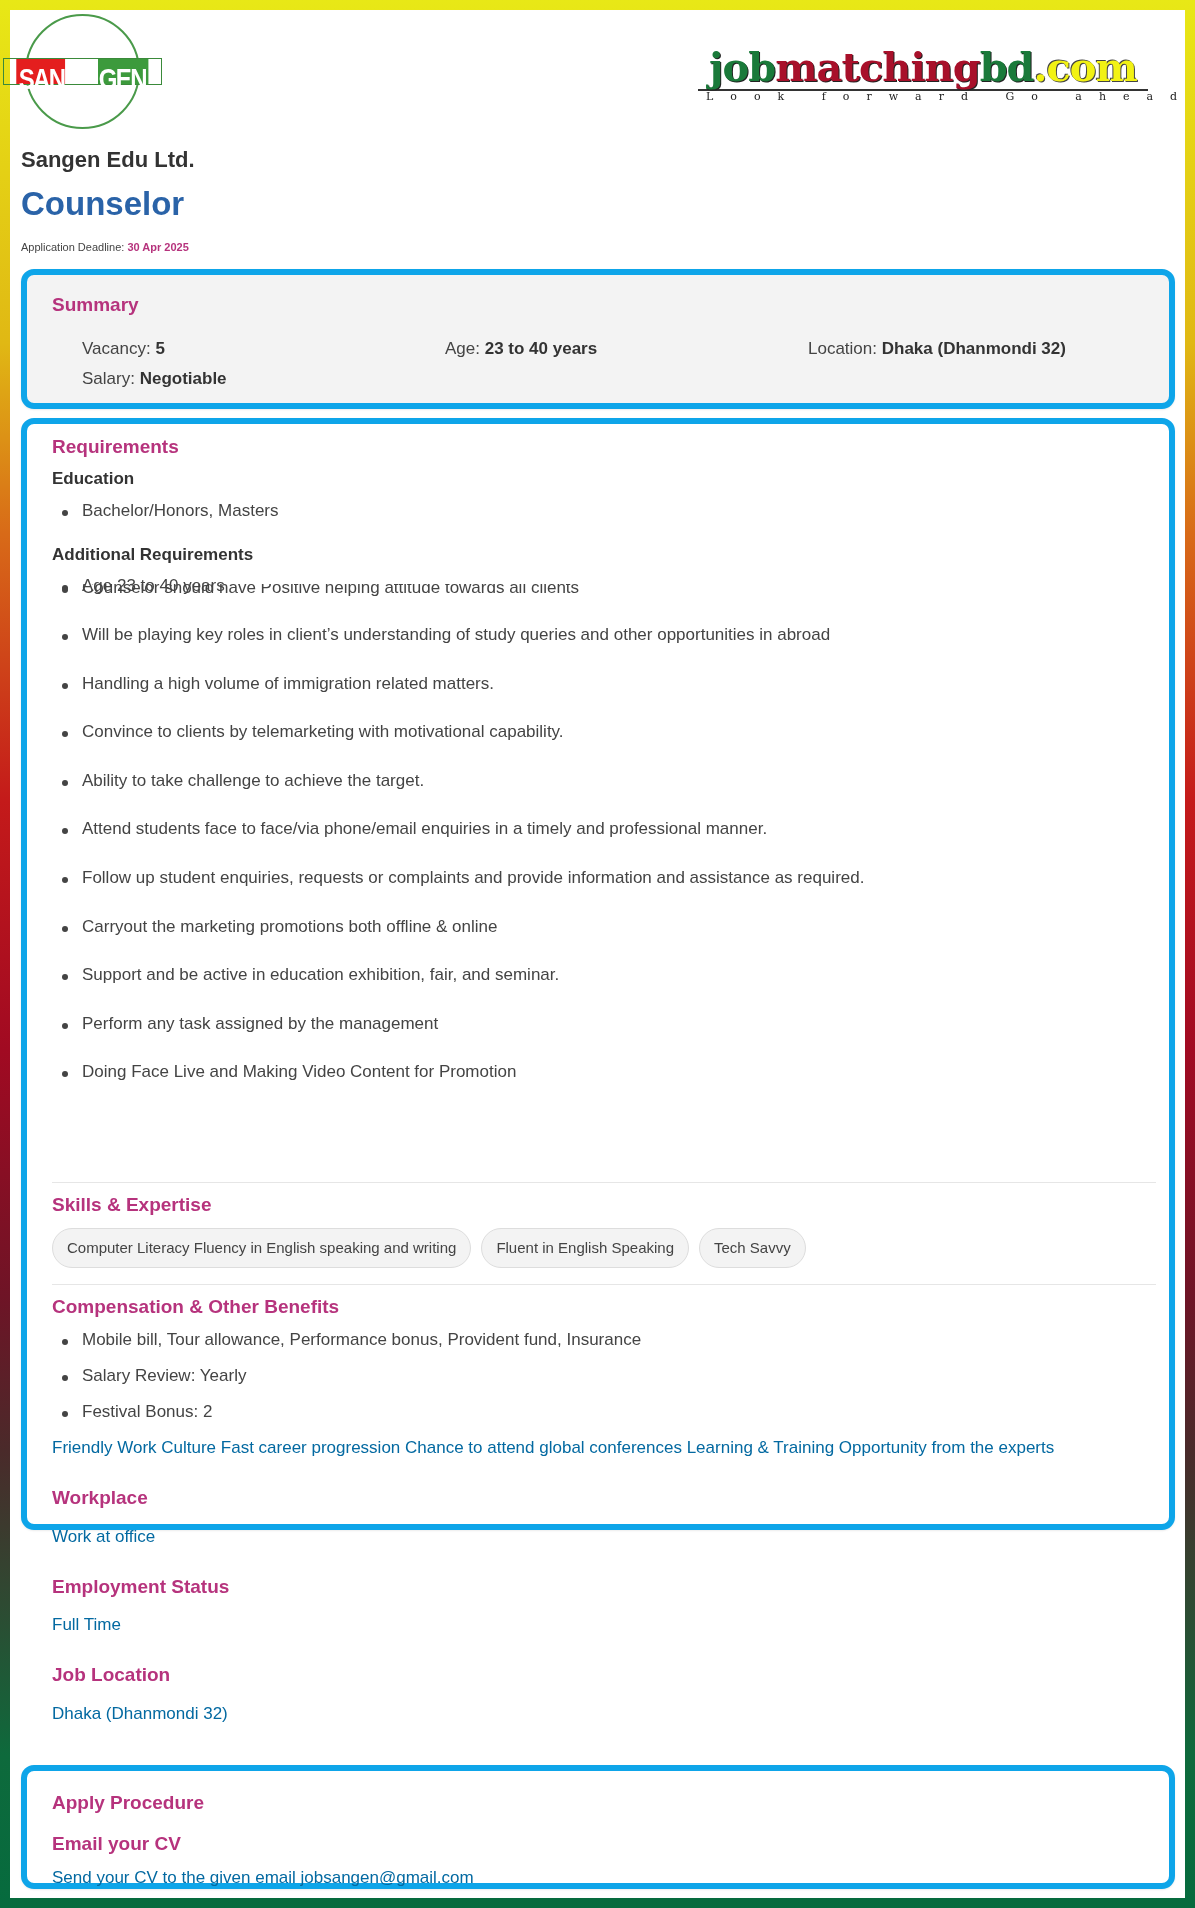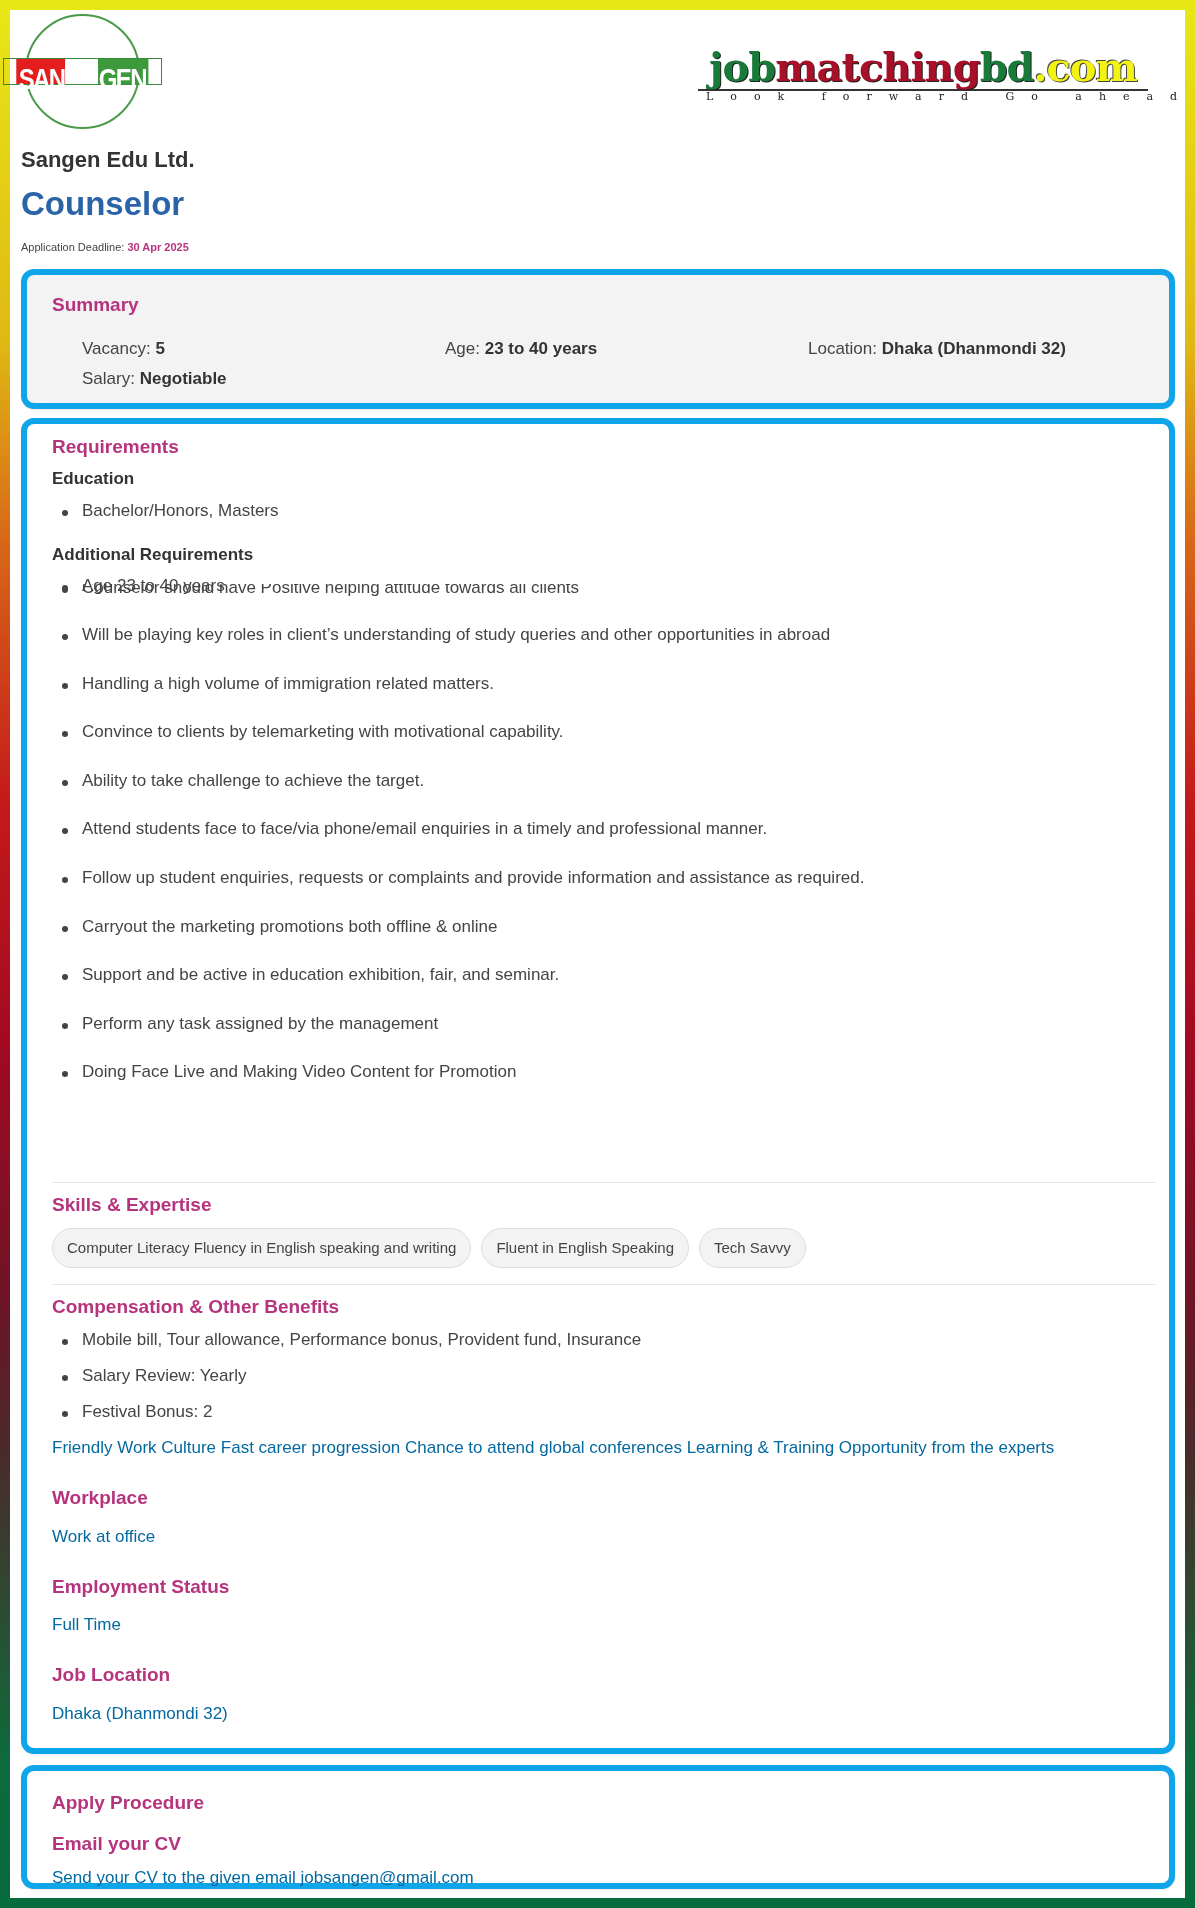--- a/index.html
+++ b/index.html
@@ -79,21 +79,21 @@
   <div class="card gray" style="top:259px;height:140px;">
     <div class="sec-title abs" style="left:25px;top:19px;">Summary</div>
     <div class="summary-grid">
       <div class="cell" style="left:0;top:0;"><span>Vacancy:</span> <b>5</b></div>
       <div class="cell" style="left:363px;top:0;"><span>Age:</span> <b>23 to 40 years</b></div>
       <div class="cell" style="left:726px;top:0;"><span>Location:</span> <b>Dhaka (Dhanmondi 32)</b></div>
       <div class="cell" style="left:0;top:30px;"><span>Salary:</span> <b>Negotiable</b></div>
     </div>
   </div>
 
-  <div class="card" style="top:408px;height:1336px;">
+  <div class="card" style="top:408px;height:1112px;">
     <div class="sec-title abs" style="left:25px;top:12px;">Requirements</div>
     <div class="sub-title abs" style="left:25px;top:45px;">Education</div>
     <ul class="blist abs" style="left:25px;top:77px;">
       <li>Bachelor/Honors, Masters</li>
     </ul>
     <div class="sub-title abs" style="left:25px;top:121px;text-align:right;">Additional Requirements</div>
     <ul class="blist abs" style="left:25px;top:152px;">
       <li>Age 23 to 40 years</li>
     </ul>
     <ul class="blist abs" style="left:25px;top:160px;height:12px;overflow:hidden;color:#555;">

